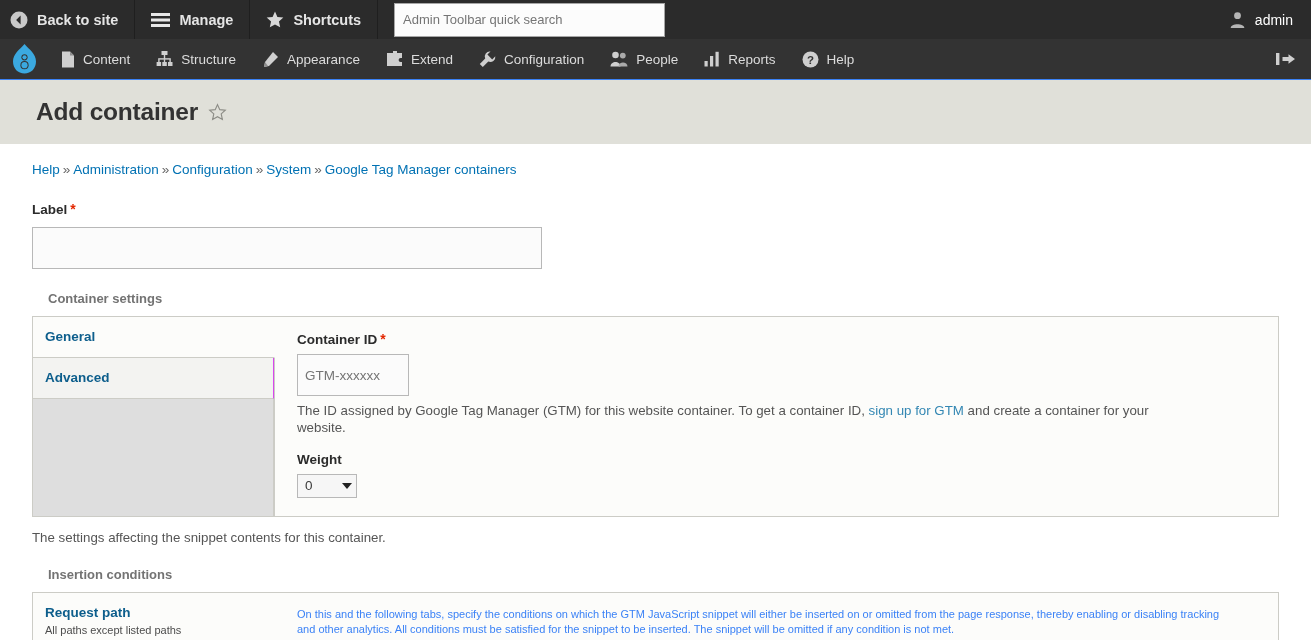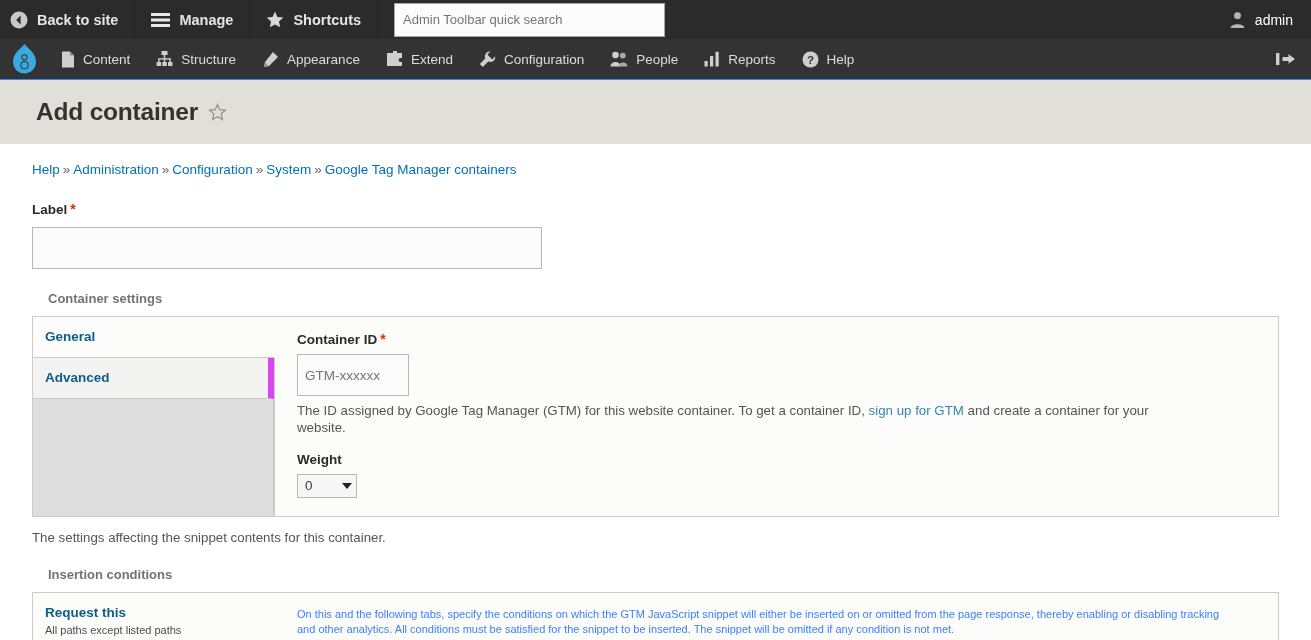--- a/index.html
+++ b/index.html
@@ -149,21 +149,21 @@
     width: 242px;
     flex: none;
     background: #701a75;
     border-right: 1px solid #ccccc6;
     display: flex;
     flex-direction: column;
   }
   .vtab {
     padding: 11px 10px 11px 12px;
     border-bottom: 1px solid #ccccc6;
-    border-right: 6px solid #d946ef;
+    border-right: 1px solid #d946ef;
     background: #f3f3f1;
     cursor: pointer;
   }
   .vtab.active {
     background: #fcfcfa;
     border-right: 1px solid #fcfcfa;
     margin-right: -1px;
     position: relative;
     z-index: 2;
   }
@@ -456,21 +456,21 @@
   </div>
 
   <div class="note">The settings affecting the snippet contents for this container.</div>
 
   
   <div class="section-title">Insertion conditions</div>
 
   <div class="vtabs vtabs2">
     <div class="vtabs-menu">
       <div class="vtab active">
-        <div class="vtab-title">Request this</div>
+        <div class="vtab-title">Request path</div>
         <div class="vtab-summary">All paths except listed paths</div>
       </div>
       <div class="vtab">
         <div class="vtab-title">User role</div>
 
       </div>
 
     </div>
 
     <div class="vtabs-pane">

